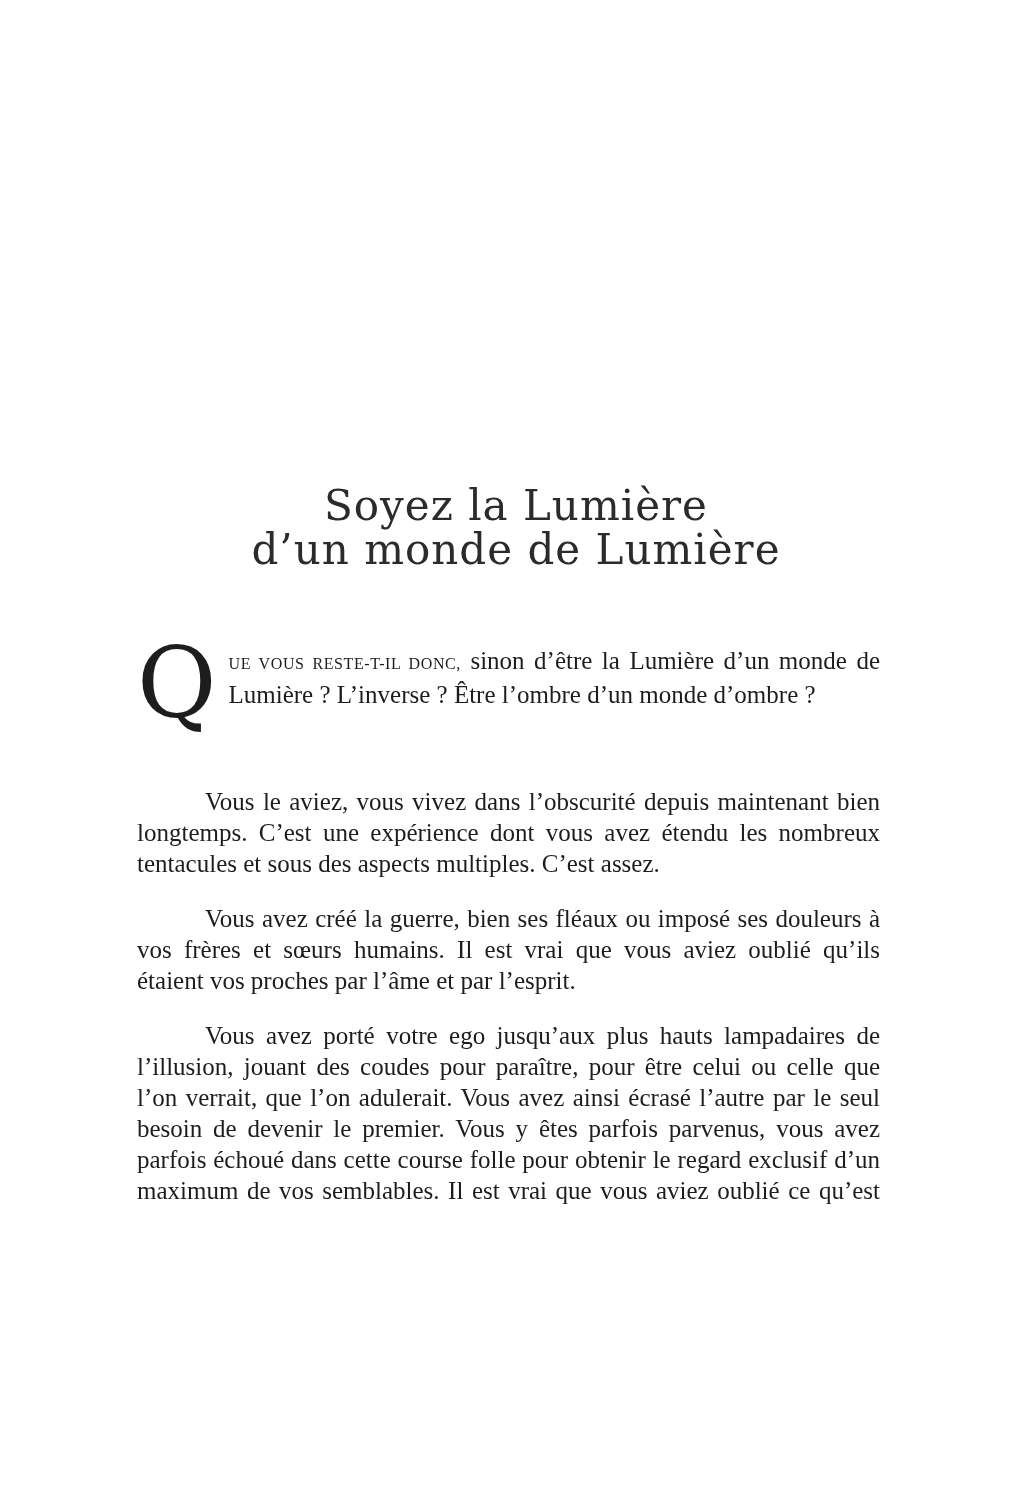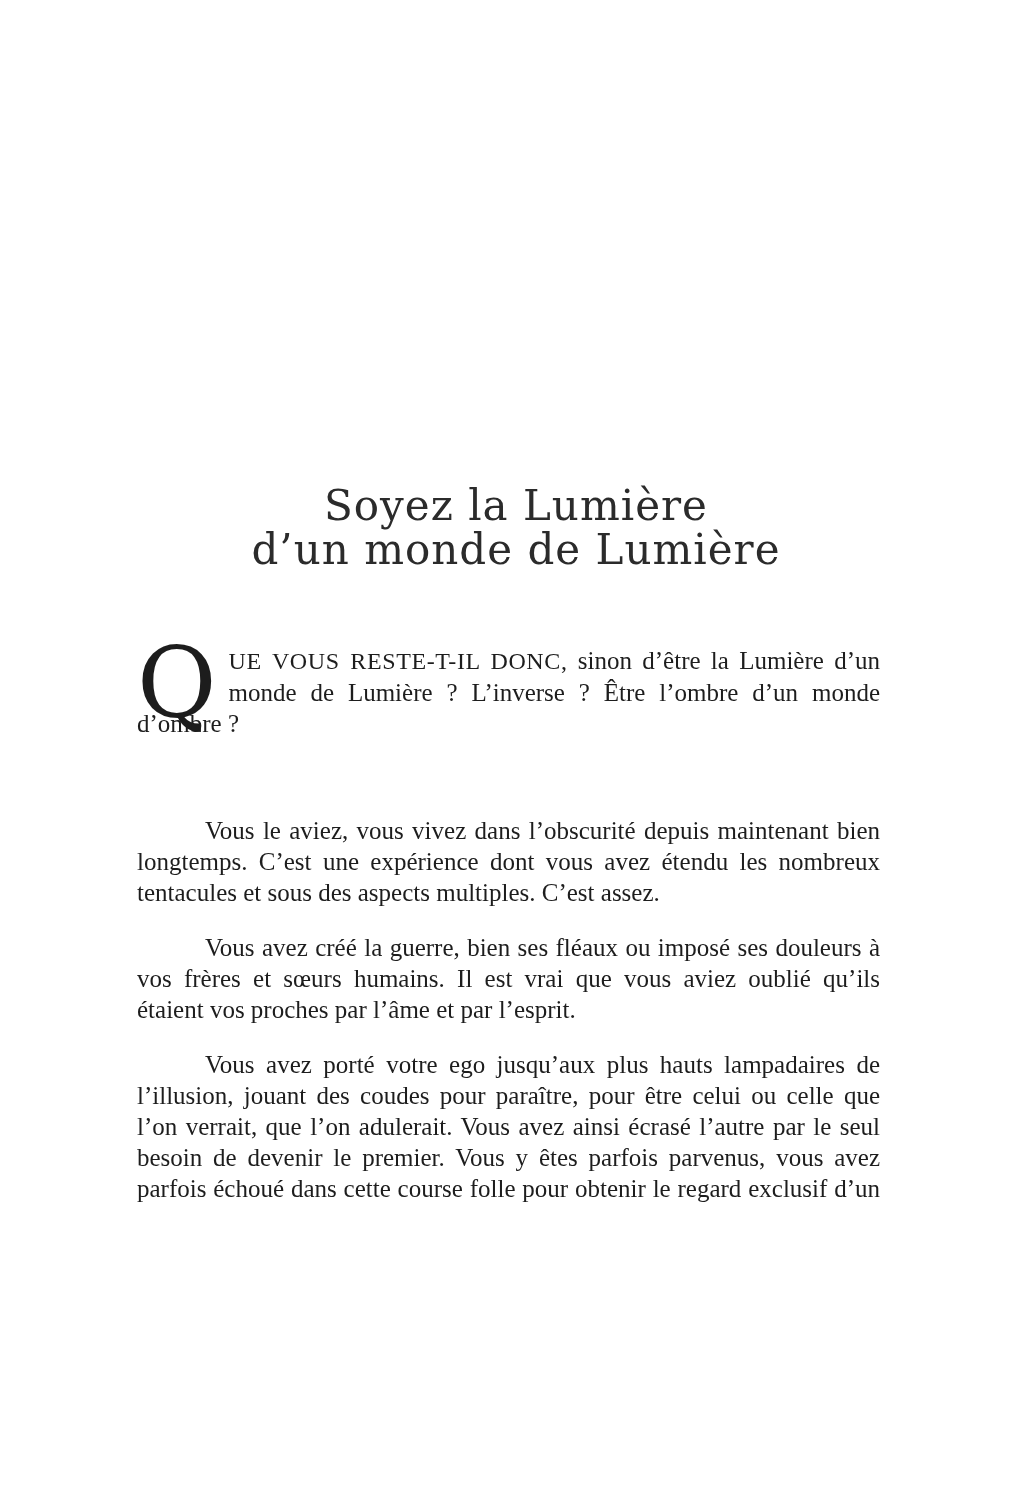--- a/index.html
+++ b/index.html
@@ -51,21 +51,21 @@
   .dropcap {
     float: left;
     font-family: "DejaVu Serif", serif;
     font-size: 97px;
     line-height: 72px;
     padding-top: 3px;
     margin: 0 12px -12px 0;
     color: #1d1d1d;
   }
   .smallcaps {
-    font-size: 24px;
+    font-size: 16px;
     letter-spacing: 0.6px;
   }
   .footer {
     position: absolute;
     top: 1388px;
     left: 0;
     width: 100%;
     display: flex;
     justify-content: center;
   }

